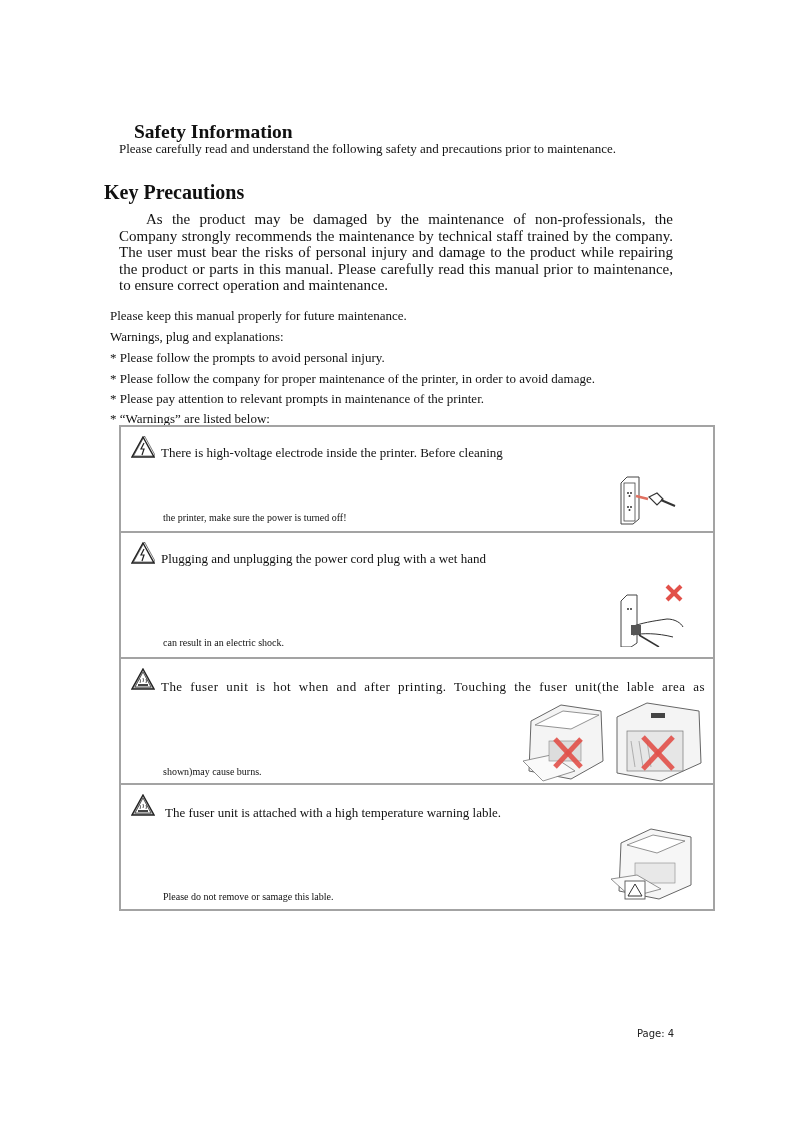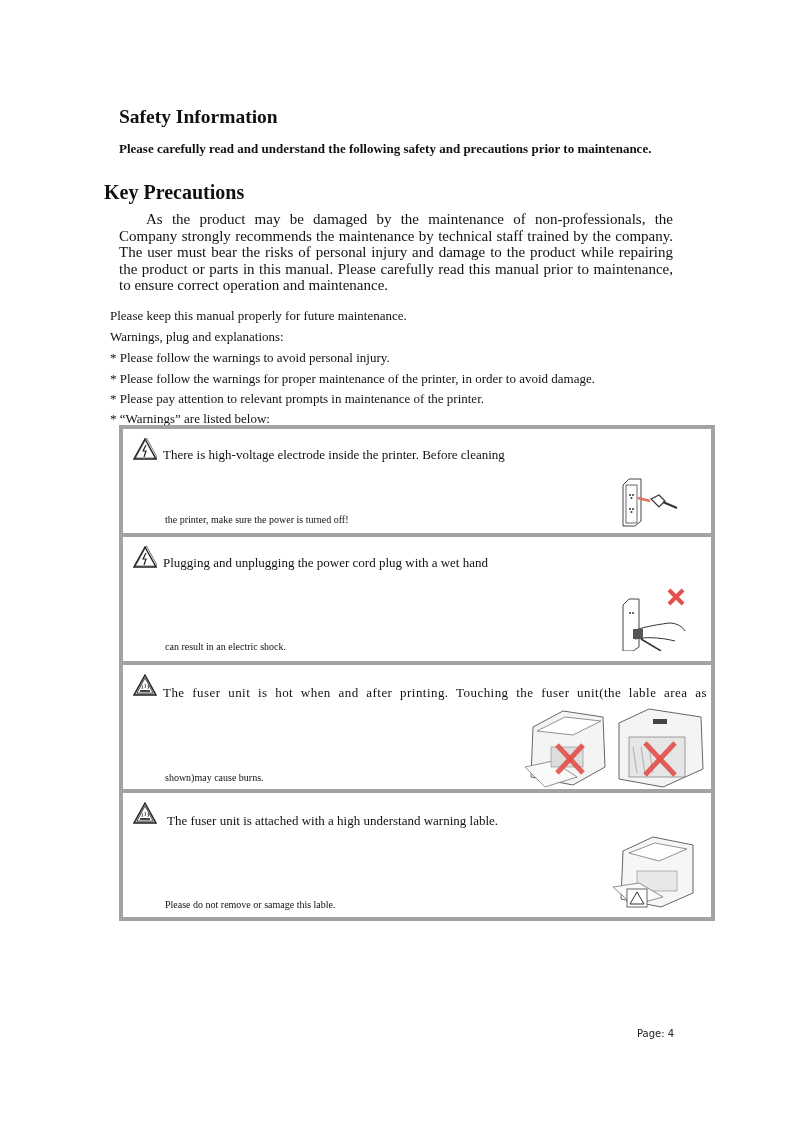--- a/index.html
+++ b/index.html
@@ -1,42 +1,42 @@
 <!DOCTYPE html>
 <html><head>
 <meta charset="utf-8">
 <style>
   html, body { margin:0; padding:0; background:#ffffff; }
   body { width:793px; height:1122px; position:relative; font-family:"Liberation Serif", serif; color:#111; overflow:hidden; }
-  .title { position:absolute; left:119px; top:106px; font-size:19.5px; font-weight:bold; margin:0; }
-  .intro { position:absolute; left:119px; top:141px; font-size:13px; margin:0;font-weight:bold; }
+  .title { position:absolute; left:119px; top:106px; font-size:19.5px; font-weight:bold; margin:15px; }
+  .intro { position:absolute; left:119px; top:141px; font-size:13px; margin:0; }
   .subtitle { position:absolute; left:104px; top:181px; font-size:20px; font-weight:bold; margin:0; }
   .para { position:absolute; left:119px; top:211px; width:554px; font-size:15px; line-height:16.5px; text-align:justify; margin:0; text-indent:27px; }
   .line { position:absolute; left:106px; font-size:13px; margin:4px; white-space:nowrap; }
   table.warn { position:absolute; left:119px; top:425px; width:596px; border-collapse:collapse; }
-  table.warn td { border:4px solid #a3a3a3; padding:0; position:relative; vertical-align:top; }
+  table.warn td { border:2px solid #a3a3a3; padding:0; position:relative; vertical-align:top; }
   .cell { position:relative; }
   .wicon { position:absolute; left:10px; top:9px; width:24px; height:22px; }
   .t1 { position:absolute; left:40px; font-size:13px; white-space:nowrap; }
   .t2 { position:absolute; left:42px; font-size:10px; white-space:nowrap; }
   .pic { position:absolute; }
   .page-num { position:absolute; left:637px; top:1028px; font-family:"DejaVu Sans", sans-serif; font-size:10px; color:#222; }
 </style>
 </head>
 <body>
 
 <h1 class="title">Safety Information</h1>
 <p class="intro">Please carefully read and understand the following safety and precautions prior to maintenance.</p>
 <h2 class="subtitle">Key Precautions</h2>
 <p class="para">As the product may be damaged by the maintenance of non-professionals, the Company strongly recommends the maintenance by technical staff trained by the company. The user must bear the risks of personal injury and damage to the product while repairing the product or parts in this manual. Please carefully read this manual prior to maintenance, to ensure correct operation and maintenance.</p>
 
 <p class="line" style="top:304px">Please keep this manual properly for future maintenance.</p>
 <p class="line" style="top:325px">Warnings, plug and explanations:</p>
-<p class="line" style="top:346px">* Please follow the warnings to avoid personal injury.</p>
-<p class="line" style="top:367px">* Please follow the warnings for proper maintenance of the printer, in order to avoid damage.</p>
+<p class="line" style="top:346px">* Please follow the prompts to avoid personal injury.</p>
+<p class="line" style="top:367px">* Please follow the company for proper maintenance of the printer, in order to avoid damage.</p>
 <p class="line" style="top:387px">* Please pay attention to relevant prompts in maintenance of the printer.</p>
 <p class="line" style="top:407px">* “Warnings” are listed below:</p>
 
 <table class="warn">
 
   <tbody>
       <tr>
     <td style="height:104px">
       <div class="cell">
         <svg class="wicon" viewBox="0 0 24 22">
@@ -129,21 +129,21 @@
 
   <tr>
     <td style="height:124px">
       <div class="cell">
         <svg class="wicon" viewBox="0 0 24 22">
           <polygon points="12,1 23,21 1,21" fill="#bbb" stroke="#222" stroke-width="1.4"></polygon>
           <polygon points="12,4 20,19 4,19" fill="#fff" stroke="#333" stroke-width="0.8"></polygon>
           <path d="M9,11 q1,2 0,4 M12,10 q1,2 0,4 M15,11 q1,2 0,4" fill="none" stroke="#333" stroke-width="0.8"></path>
           <rect x="7" y="16" width="10" height="2" fill="#444"></rect>
         </svg>
-        <span class="t1" style="top:20px; left:44px">The fuser unit is attached with a high understand warning lable.</span>
+        <span class="t1" style="top:20px; left:44px">The fuser unit is attached with a high temperature warning lable.</span>
         <span class="t2" style="top:106px">Please do not remove or samage this lable.</span>
         <svg class="pic" style="left:490px; top:42px" width="82" height="76" viewBox="0 0 82 76">
           <path d="M10,16 L40,2 L80,10 L80,58 L48,72 L8,64 Z" fill="#f6f6f6" stroke="#666" stroke-width="1"></path>
           <path d="M16,18 L42,8 L74,14 L46,26 Z" fill="#fff" stroke="#777" stroke-width="0.8"></path>
           <rect x="24" y="36" width="40" height="20" fill="#e8e8e8" stroke="#888" stroke-width="0.6"></rect>
           <path d="M0,52 L26,48 L50,62 L20,70 Z" fill="#fafafa" stroke="#777" stroke-width="0.8"></path>
           <g>
             <rect x="14" y="54" width="20" height="18" fill="#fff" stroke="#555" stroke-width="0.9"></rect>
             <polygon points="24,57 31,69 17,69" fill="none" stroke="#333" stroke-width="1"></polygon>
           </g>

